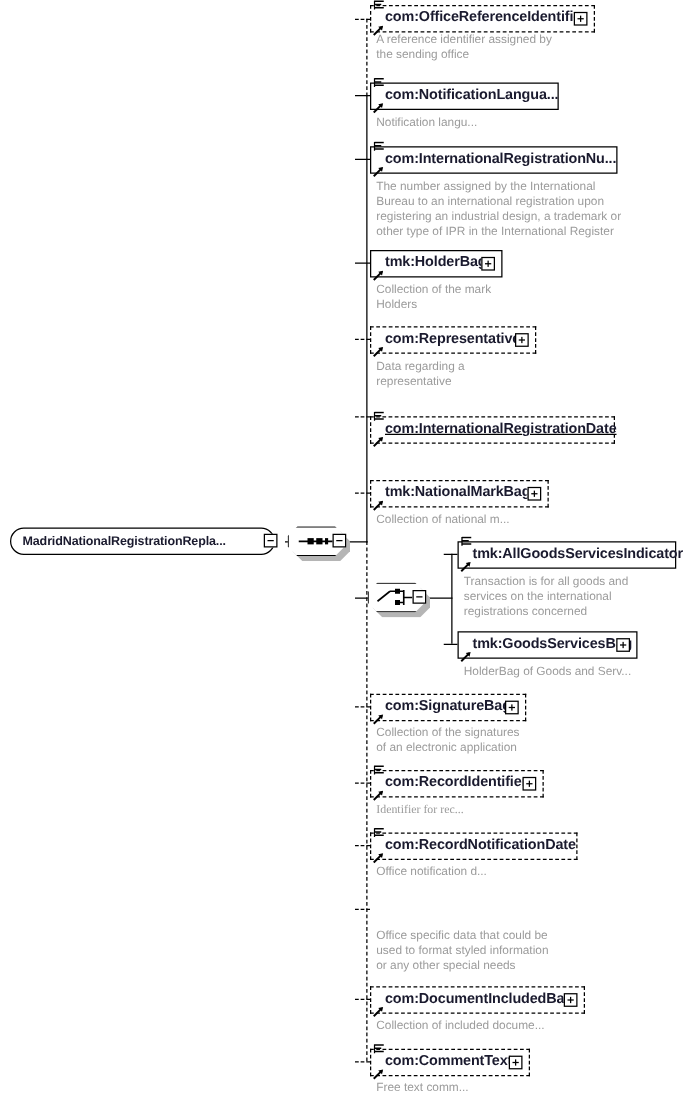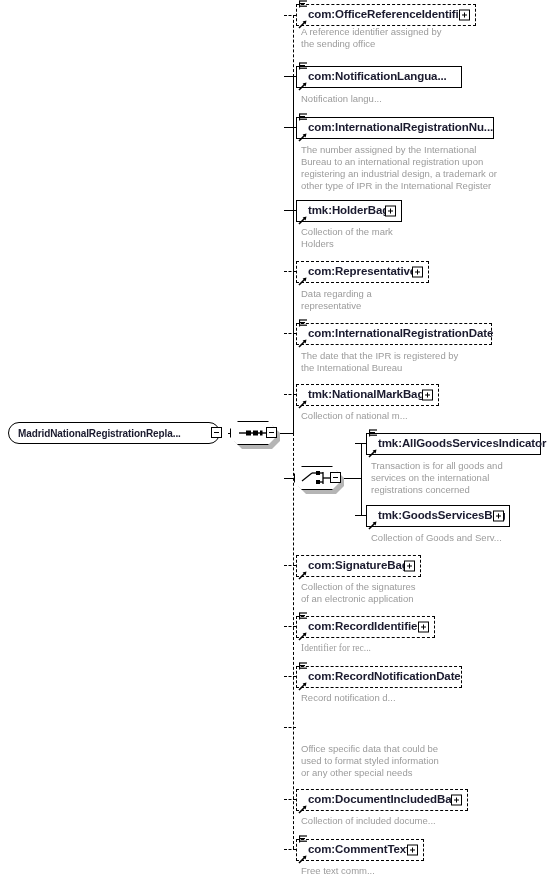--- a/index.html
+++ b/index.html
@@ -290,21 +290,21 @@
     </svg>
     <span class="node-label">com:OfficeReferenceIdentifier</span>
     <div class="expander" style="right:5px;">
       <span class="hbar"></span>
         <span class="vbar"></span>
     </div>
   </div>
   <div class="doc" style="left:301px; top:14px;margin-top:12px;">A reference identifier assigned by
 the sending office</div>
 
-  <div class="node" style="left:296px; top:66px; width:166px;">
+  <div class="node" style="left:296px; top:66px; width:151px;">
     <svg class="type-glyph" viewBox="0 0 9 10">
       <line x1="0.5" y1="1" x2="8" y2="1" stroke="#000" stroke-width="1.2"></line>
       <line x1="0.5" y1="3.6" x2="6" y2="3.6" stroke="#000" stroke-width="1.2"></line>
       <line x1="0.5" y1="6.2" x2="8" y2="6.2" stroke="#000" stroke-width="1.2"></line>
       <line x1="0.5" y1="0.6" x2="0.5" y2="7.5" stroke="#000" stroke-width="1.2"></line>
     </svg>
     <svg class="arrow-glyph" viewBox="0 0 9 9">
       <line x1="1" y1="8" x2="7.5" y2="1.5" stroke="#000" stroke-width="1.6"></line>
       <polygon points="8.5,0.5 4.6,1.4 7.6,4.4" fill="#000"></polygon>
     </svg>
@@ -351,35 +351,33 @@
     </svg>
     <span class="node-label">com:Representative</span>
     <div class="expander" style="right:5px;">
       <span class="hbar"></span>
         <span class="vbar"></span>
     </div>
   </div>
   <div class="doc" style="left:301px; top:288px;">Data regarding a
 representative</div>
 
-  <div class="node optional" style="left:296px; top:323px; width:196px;">
+  <div class="node optional" style="left:296px; top:333px; width:196px;text-decoration:underline;">
     <svg class="type-glyph" viewBox="0 0 9 10">
       <line x1="0.5" y1="1" x2="8" y2="1" stroke="#000" stroke-width="1.2"></line>
       <line x1="0.5" y1="3.6" x2="6" y2="3.6" stroke="#000" stroke-width="1.2"></line>
       <line x1="0.5" y1="6.2" x2="8" y2="6.2" stroke="#000" stroke-width="1.2"></line>
       <line x1="0.5" y1="0.6" x2="0.5" y2="7.5" stroke="#000" stroke-width="1.2"></line>
     </svg>
     <svg class="arrow-glyph" viewBox="0 0 9 9">
       <line x1="1" y1="8" x2="7.5" y2="1.5" stroke="#000" stroke-width="1.6"></line>
       <polygon points="8.5,0.5 4.6,1.4 7.6,4.4" fill="#000"></polygon>
     </svg>
     <span class="node-label">com:InternationalRegistrationDate</span>
   </div>
-  <div class="doc" style="left:301px; top:350px;">The date that the IPR is registered by
-the International Bureau</div>
 
   <div class="node optional" style="left:296px; top:384px; width:143px;">
     <svg class="arrow-glyph" viewBox="0 0 9 9">
       <line x1="1" y1="8" x2="7.5" y2="1.5" stroke="#000" stroke-width="1.6"></line>
       <polygon points="8.5,0.5 4.6,1.4 7.6,4.4" fill="#000"></polygon>
     </svg>
     <span class="node-label">tmk:NationalMarkBag</span>
     <div class="expander" style="right:5px;">
       <span class="hbar"></span>
         <span class="vbar"></span>
@@ -408,21 +406,21 @@
     <svg class="arrow-glyph" viewBox="0 0 9 9">
       <line x1="1" y1="8" x2="7.5" y2="1.5" stroke="#000" stroke-width="1.6"></line>
       <polygon points="8.5,0.5 4.6,1.4 7.6,4.4" fill="#000"></polygon>
     </svg>
     <span class="node-label">tmk:GoodsServicesBag</span>
     <div class="expander" style="right:5px;">
       <span class="hbar"></span>
         <span class="vbar"></span>
     </div>
   </div>
-  <div class="doc" style="left:371px; top:532px;">Collection of Goods and Serv...</div>
+  <div class="doc" style="left:371px; top:532px;">HolderBag of Goods and Serv...</div>
 
   <div class="node optional" style="left:296px; top:555px; width:125px;">
     <svg class="arrow-glyph" viewBox="0 0 9 9">
       <line x1="1" y1="8" x2="7.5" y2="1.5" stroke="#000" stroke-width="1.6"></line>
       <polygon points="8.5,0.5 4.6,1.4 7.6,4.4" fill="#000"></polygon>
     </svg>
     <span class="node-label">com:SignatureBag</span>
     <div class="expander" style="right:5px;">
       <span class="hbar"></span>
         <span class="vbar"></span>
@@ -456,21 +454,21 @@
       <line x1="0.5" y1="3.6" x2="6" y2="3.6" stroke="#000" stroke-width="1.2"></line>
       <line x1="0.5" y1="6.2" x2="8" y2="6.2" stroke="#000" stroke-width="1.2"></line>
       <line x1="0.5" y1="0.6" x2="0.5" y2="7.5" stroke="#000" stroke-width="1.2"></line>
     </svg>
     <svg class="arrow-glyph" viewBox="0 0 9 9">
       <line x1="1" y1="8" x2="7.5" y2="1.5" stroke="#000" stroke-width="1.6"></line>
       <polygon points="8.5,0.5 4.6,1.4 7.6,4.4" fill="#000"></polygon>
     </svg>
     <span class="node-label">com:RecordNotificationDate</span>
   </div>
-  <div class="doc" style="left:301px; top:692px;">Record notification d...</div>
+  <div class="doc" style="left:301px; top:692px;">Office notification d...</div>
 
   <div class="doc" style="left:301px; top:743px;">Office specific data that could be
 used to format styled information
 or any other special needs</div>
 
   <div class="node optional" style="left:296px; top:789px; width:172px;">
     <svg class="arrow-glyph" viewBox="0 0 9 9">
       <line x1="1" y1="8" x2="7.5" y2="1.5" stroke="#000" stroke-width="1.6"></line>
       <polygon points="8.5,0.5 4.6,1.4 7.6,4.4" fill="#000"></polygon>
     </svg>

